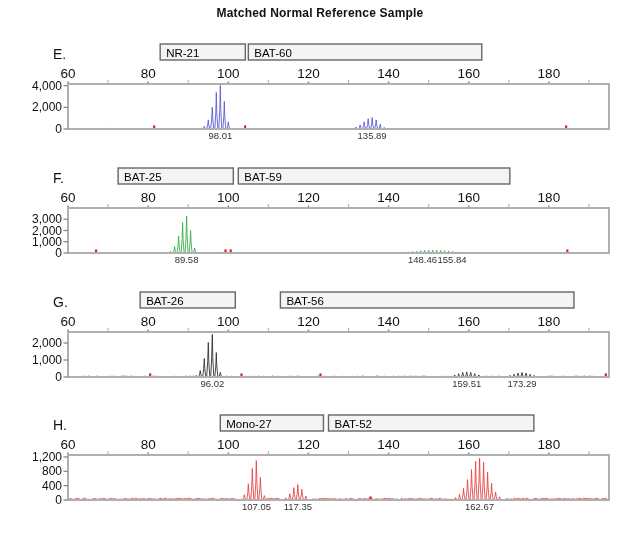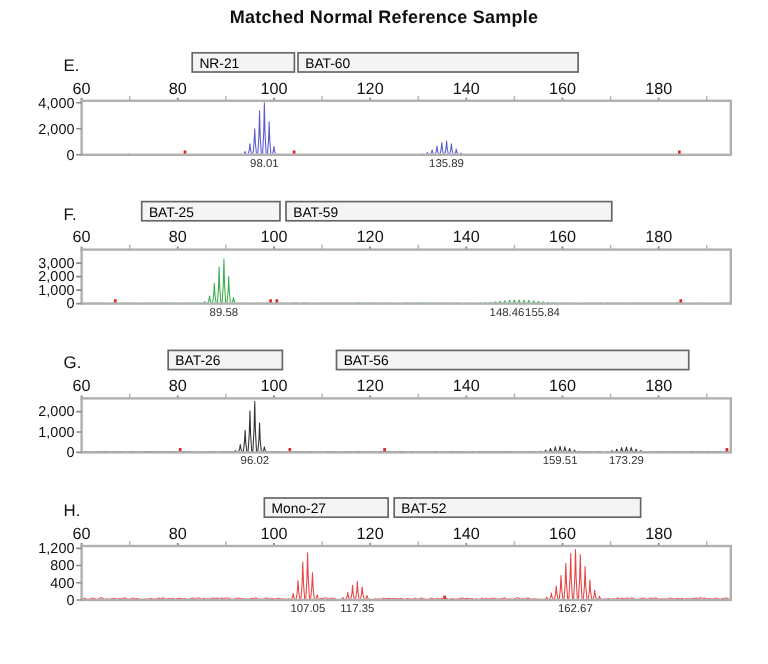--- a/index.html
+++ b/index.html
@@ -1,19 +1,19 @@
 <!DOCTYPE html>
 <html><head>
 <meta charset="utf-8">
 <style>
   html,body{margin:0;padding:0;background:#ffffff;}
   body{font-family:"Liberation Sans",sans-serif;}
   #figure{position:relative;width:640px;height:553px;background:#ffffff;overflow:hidden;}
   #figure-title{position:absolute;left:0;top:6px;width:640px;text-align:center;
-    font-size:15px;font-weight:700;color:#111;letter-spacing:.2px;}
+    font-size:12px;font-weight:700;color:#111;letter-spacing:.2px;}
   .panel{position:absolute;left:0;width:640px;height:112px;}
   svg text{font-family:"Liberation Sans",sans-serif;}
 </style>
 </head>
 <body>
 
 <div id="figure">
   <div id="figure-title">Matched Normal Reference Sample</div>
   <div id="panels">
       <div class="panel" style="top: 38px;"><svg width="640" height="112" viewBox="0 0 640 112">

